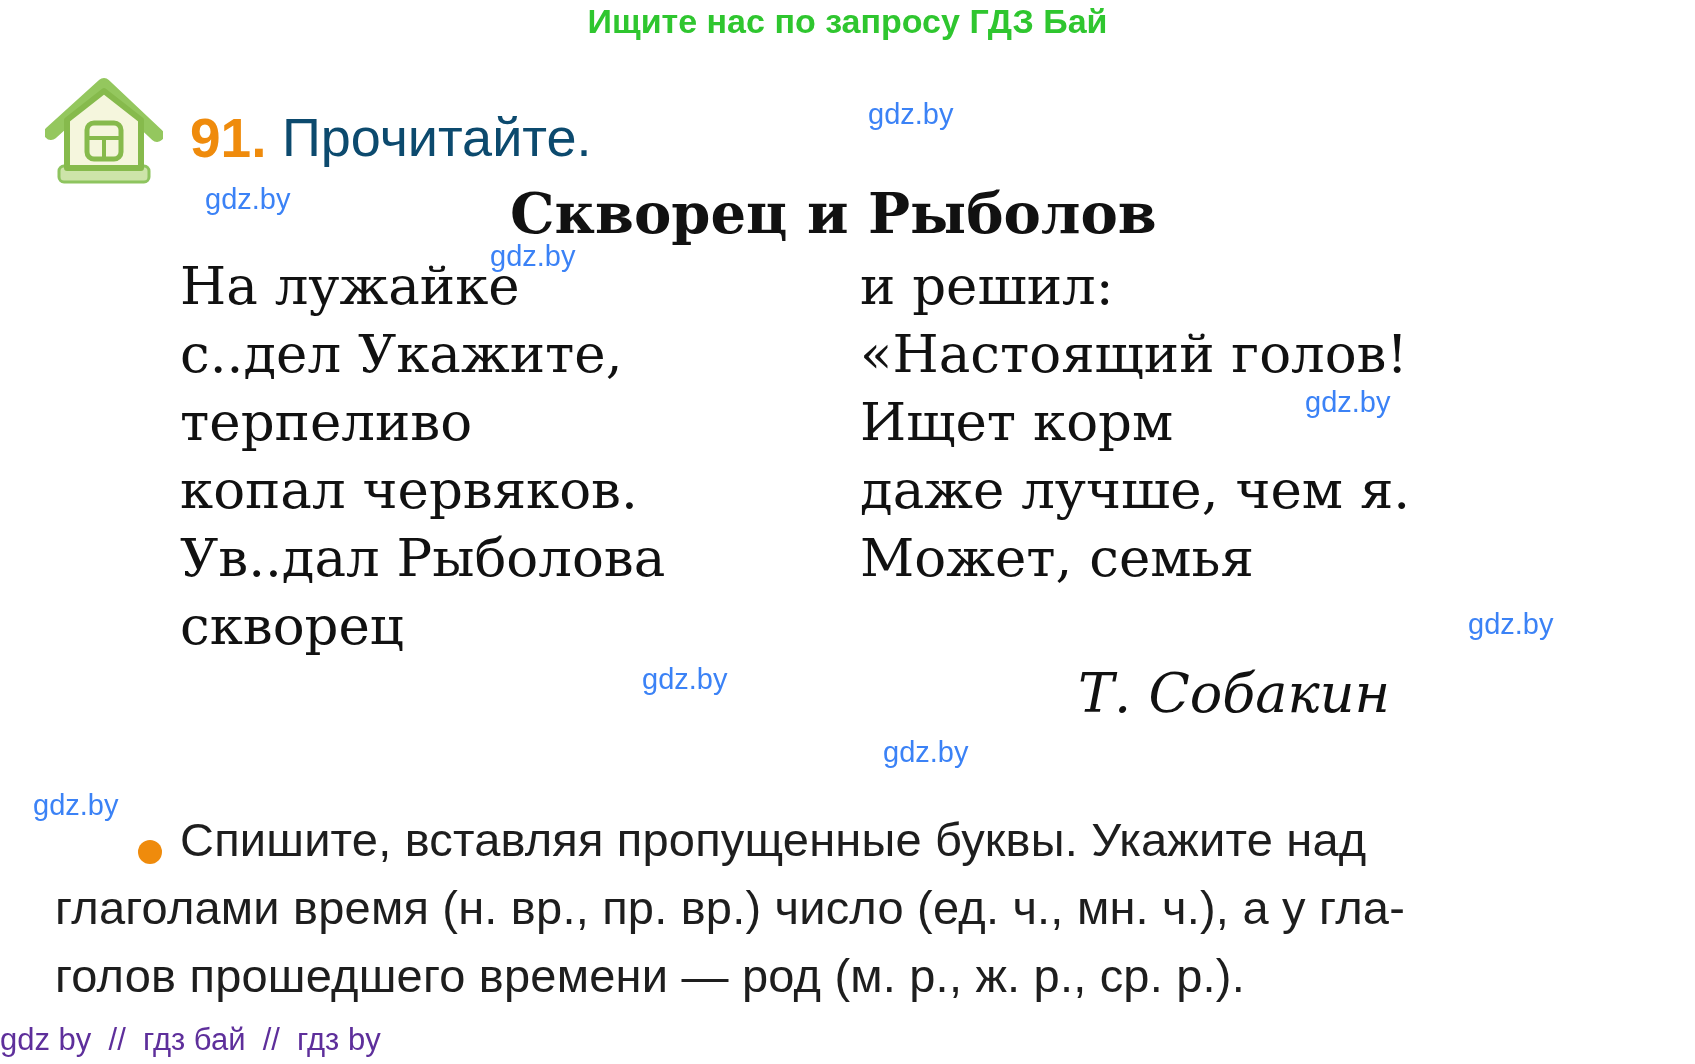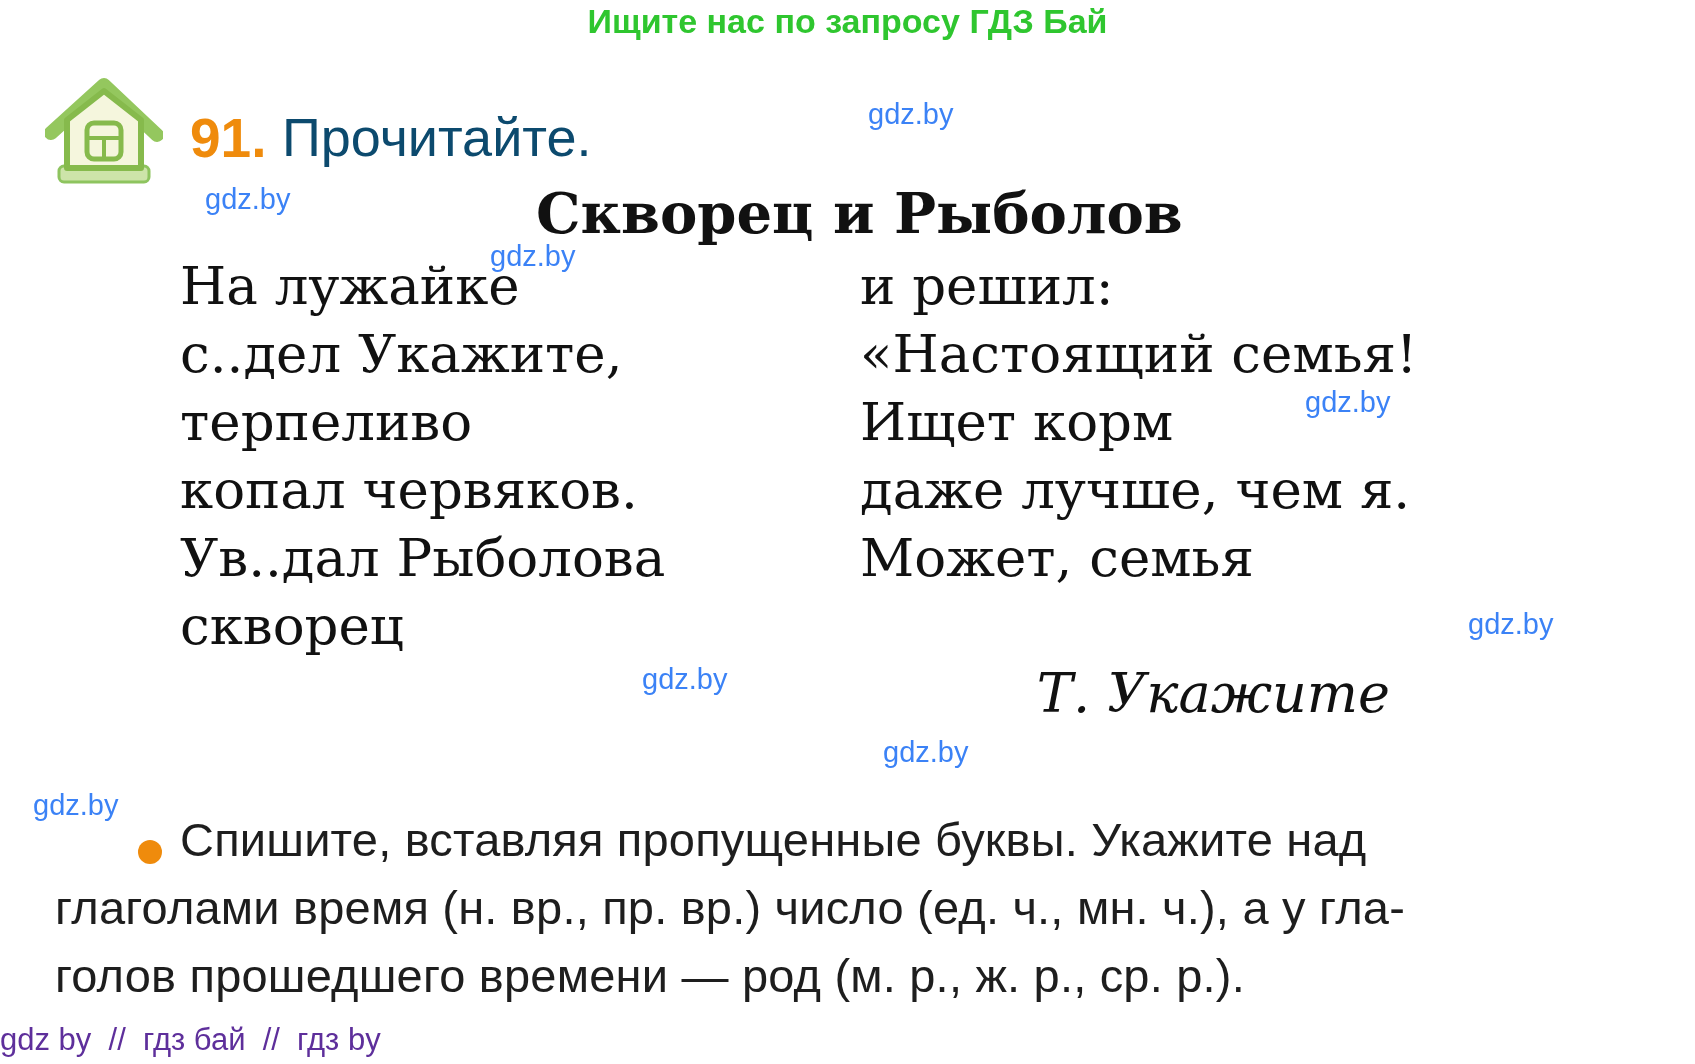--- a/index.html
+++ b/index.html
@@ -32,21 +32,21 @@
   .wm-b { left: 205px;  top: 183px; }
   .wm-c { left: 490px;  top: 240px; }
   .wm-d { left: 1305px; top: 386px; }
   .wm-e { left: 1468px; top: 608px; }
   .wm-f { left: 642px;  top: 663px; }
   .wm-g { left: 883px;  top: 736px; }
   .wm-h { left: 33px;   top: 789px; }
 
   
   .poem-title {
-    left: 536px; top: 180px;
+    left: 510px; top: 180px;
     font-family: "DejaVu Serif", "Liberation Serif", serif;
     font-size: 56px; font-weight: bold; color: #111111;
   }
   .poem-col {
     top: 252px;
     font-family: "DejaVu Serif", "Liberation Serif", serif;
     font-size: 53px; color: #111111; line-height: 68px;
   }
   .poem-left  { left: 180px; }
   .poem-right { left: 860px; }
@@ -109,26 +109,26 @@
   <div class="poem-line">На лужайке</div>
   <div class="poem-line">с..дел Укажите,</div>
   <div class="poem-line">терпеливо</div>
   <div class="poem-line">копал червяков.</div>
   <div class="poem-line">Ув..дал Рыболова</div>
   <div class="poem-line">скворец</div>
 </div>
 
 <div class="abs poem-col poem-right">
   <div class="poem-line">и решил:</div>
-  <div class="poem-line">«Настоящий семья!</div>
+  <div class="poem-line">«Настоящий голов!</div>
   <div class="poem-line">Ищет корм</div>
   <div class="poem-line">даже лучше, чем я.</div>
   <div class="poem-line">Может, семья</div>
 </div>
 
-<div class="abs poem-author">Т. Укажите</div>
+<div class="abs poem-author">Т. Собакин</div>
 
 <span class="abs task-bullet"></span>
 <div class="abs task-line task-l1">Спишите, вставляя пропущенные буквы. Укажите над</div>
 <div class="abs task-line task-l2">глаголами время (н. вр., пр. вр.) число (ед. ч., мн. ч.), а у гла-</div>
 <div class="abs task-line task-l3">голов прошедшего времени — род (м. р., ж. р., ср. р.).</div>
 
 <div class="abs footer">gdz by  //  гдз бай  //  гдз by</div>
 
 </body></html>

